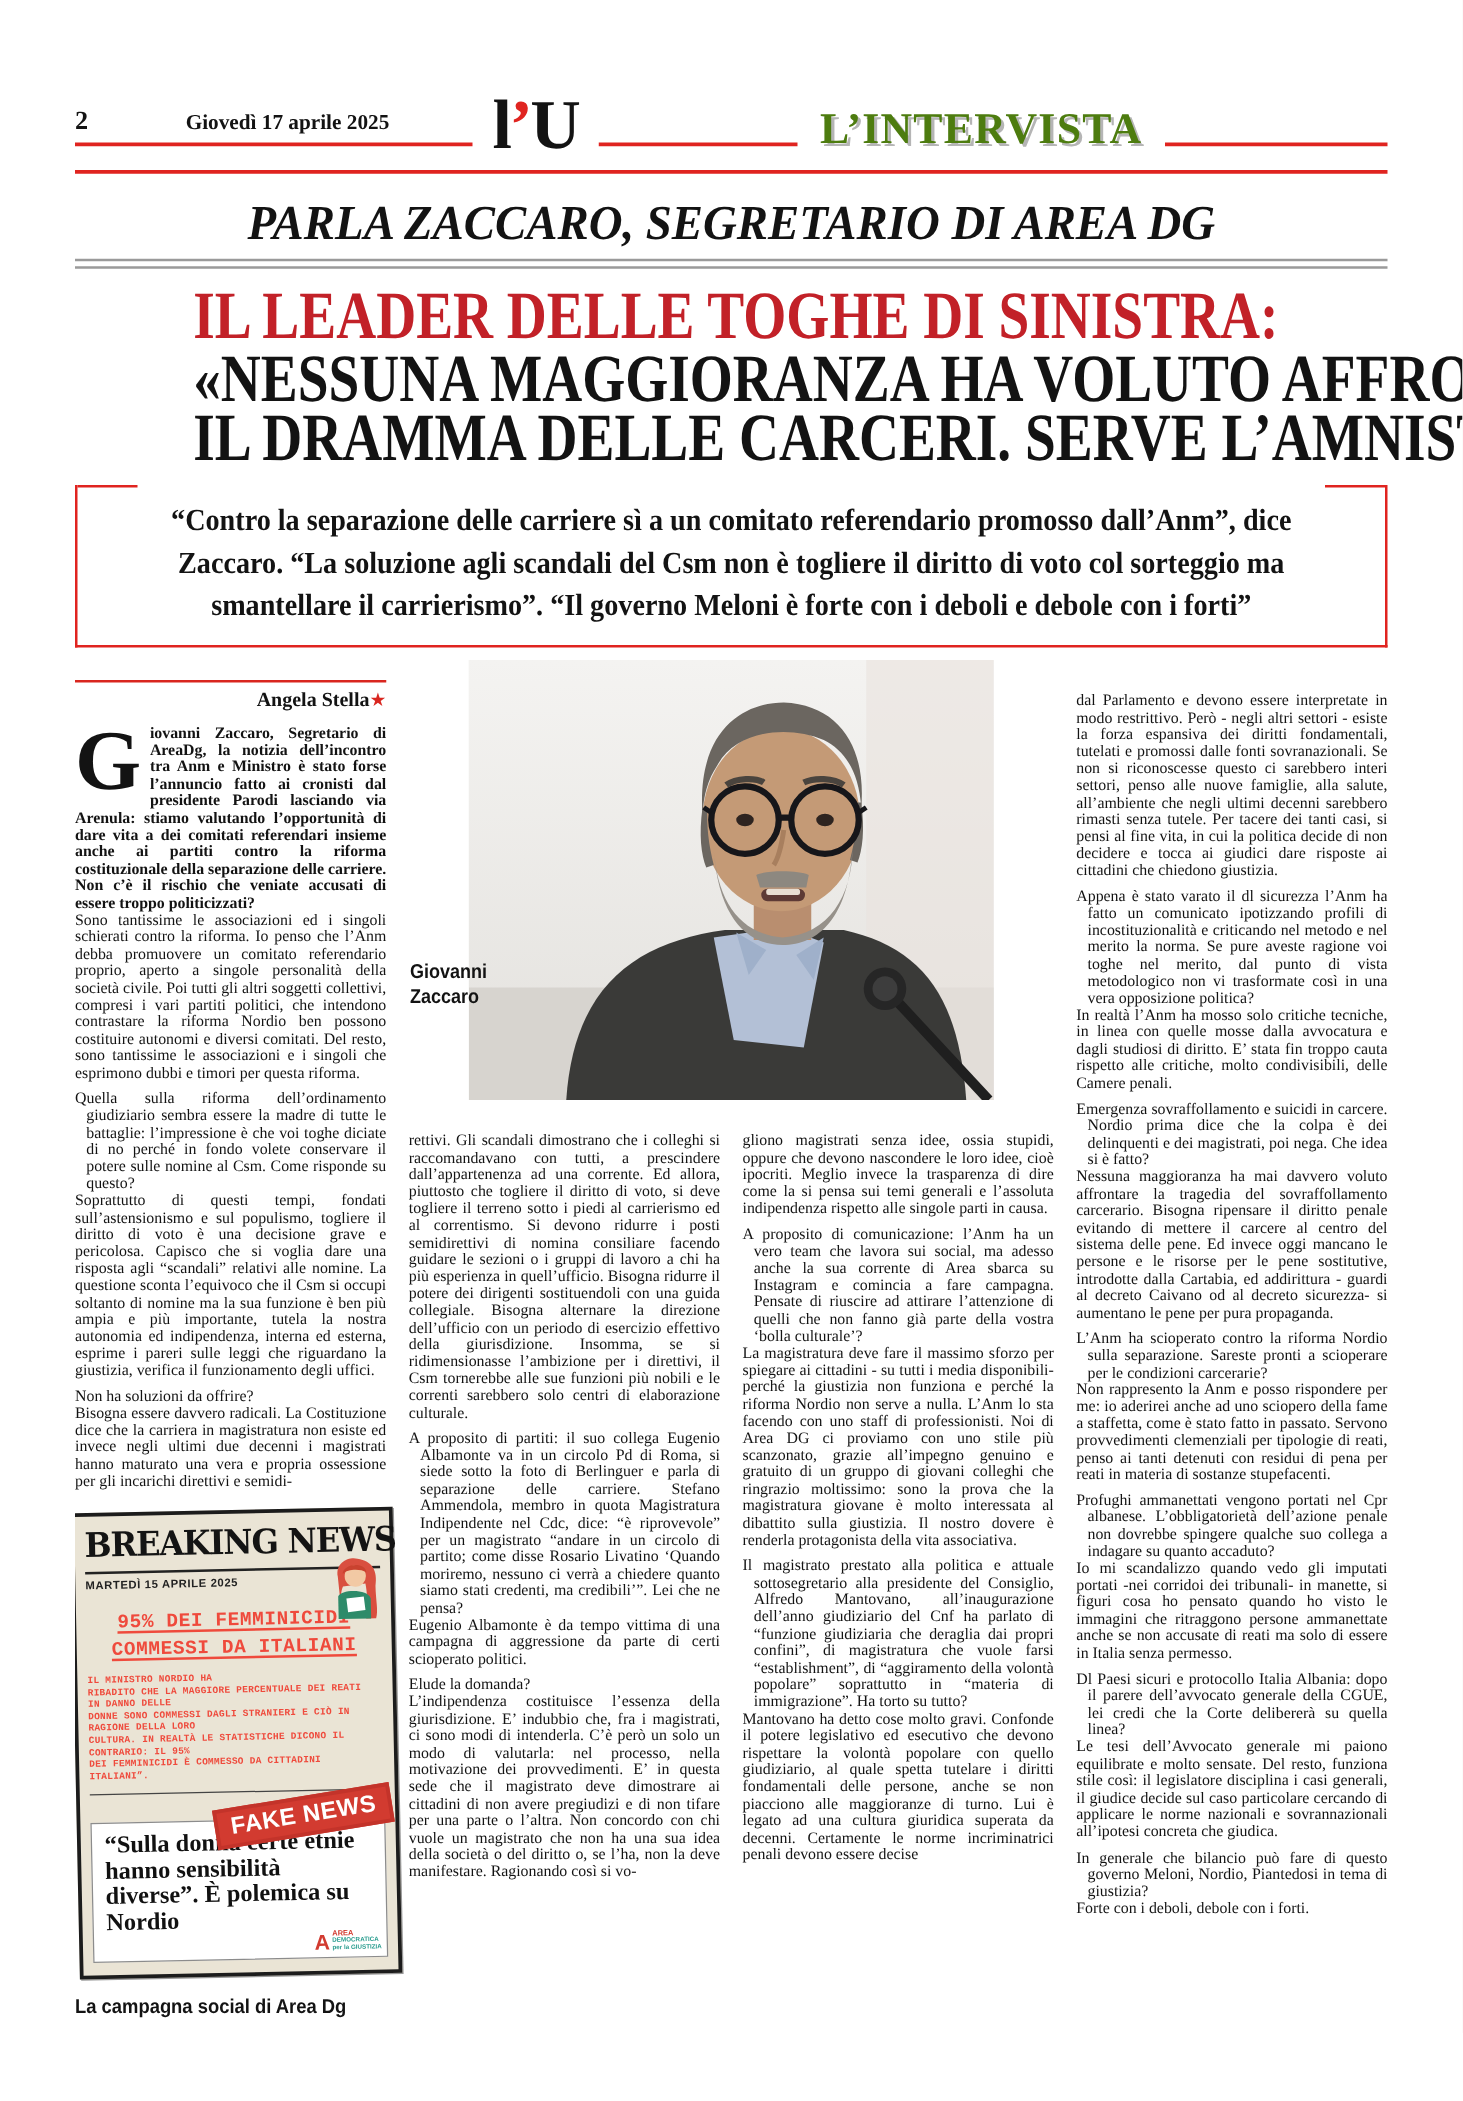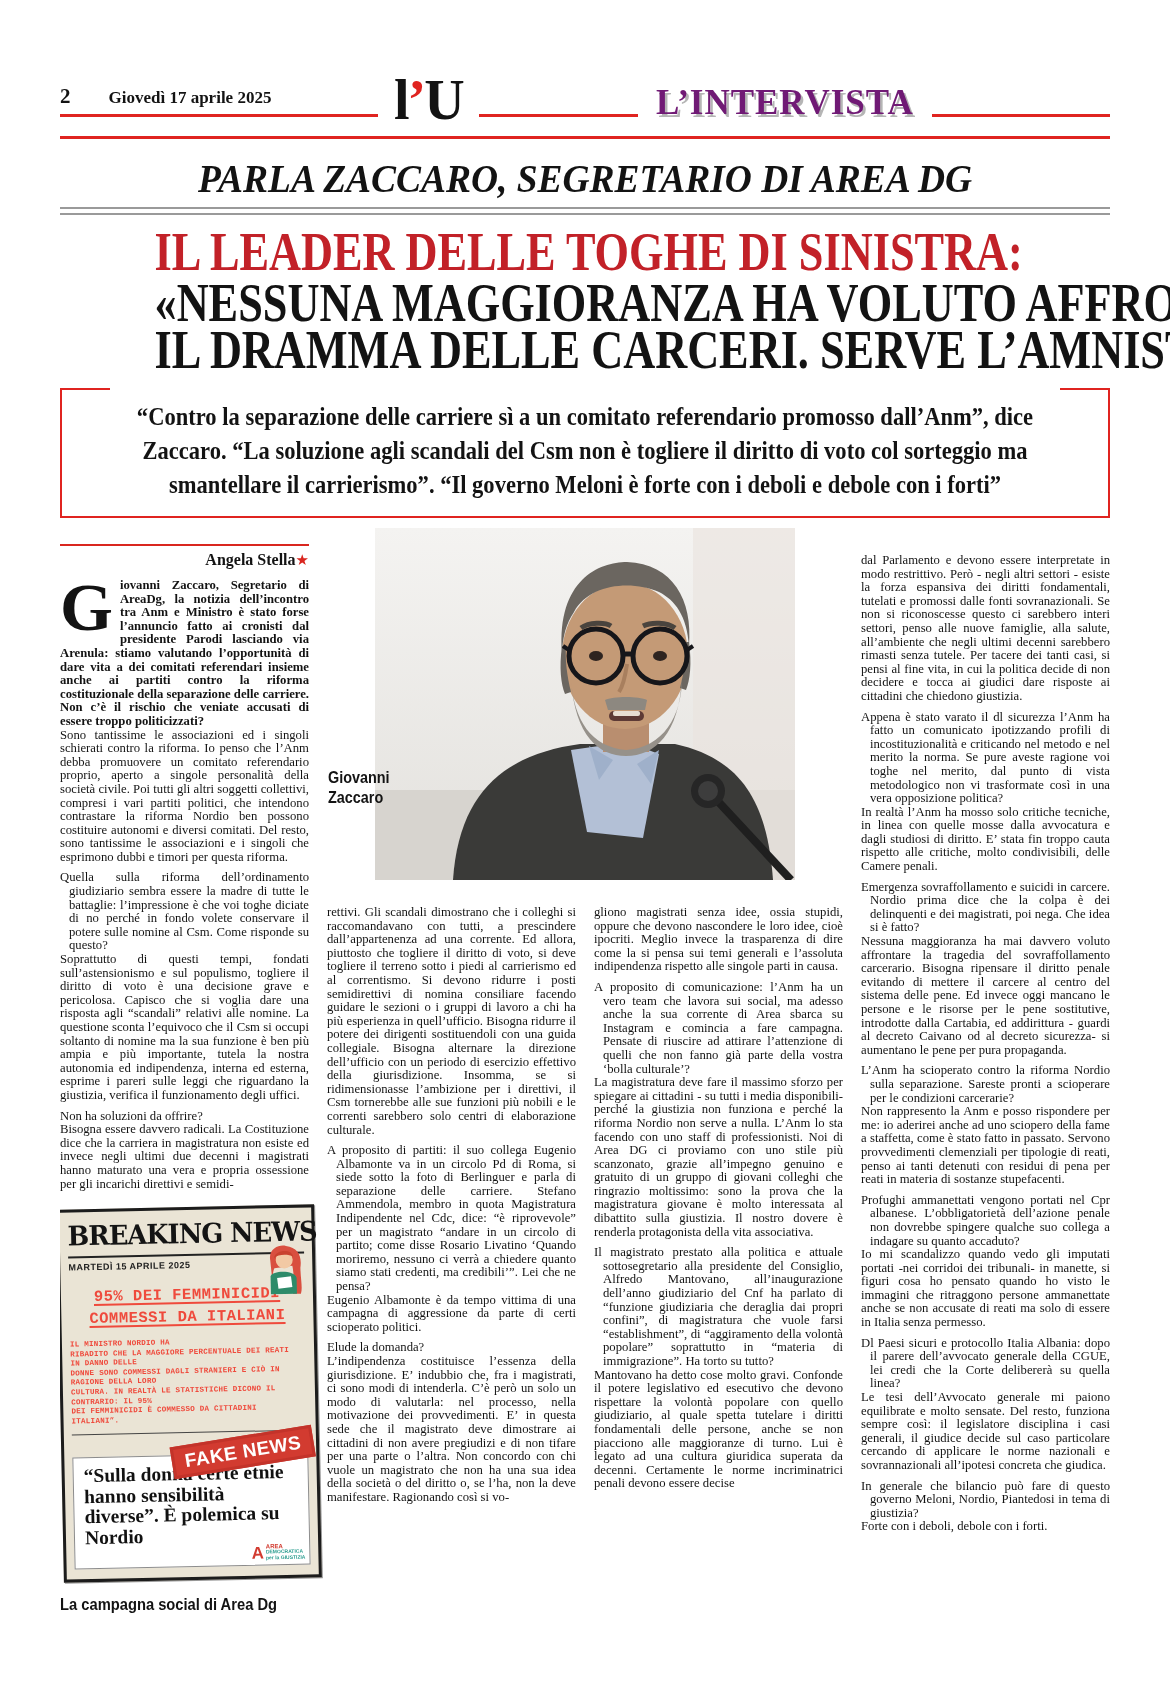--- a/index.html
+++ b/index.html
@@ -7,24 +7,24 @@
   .page { position:relative; width:1170px; height:1681px; background:#ffffff; overflow:hidden; }
   .inner { position:relative; margin:0 60px; width:1050px; }
 
   
   .masthead { position:relative; height:84px; margin-top:66px; }
   .redline { position:absolute; left:0; right:0; height:3px; background:#e02420; }
   .redline.l1 { top:48px; }
   .redline.l2 { top:70px; }
   .folio { position:absolute; left:0; top:18px; background:#fff; padding-right:14px; display:flex; align-items:baseline; gap:38px; }
   .pagenum { font:700 21px "Liberation Serif", serif; }
-  .issuedate { font:700 17px "Liberation Serif", serif; }
+  .issuedate { font:700 17px "Liberation Serif", serif;margin-left:40px; }
   .paperlogo { position:absolute; left:318px; top:4px; background:#fff; padding:0 16px; font:700 56px "Liberation Serif", serif; line-height:60px; letter-spacing:-2px; }
   .paperlogo .apos { color:#e02420; }
-  .sectiontitle { position:absolute; left:578px; top:16px; background:#fff; padding:0 18px; font:700 35px "Liberation Serif", serif; line-height:42px; letter-spacing:1px; color:#701a75; text-shadow:2.5px 2.5px 0 #b5b5b5; }
+  .sectiontitle { position:absolute; left:578px; top:16px; background:#fff; padding:0 18px; font:700 35px "Liberation Serif", serif; line-height:42px; letter-spacing:1px; color:#4d7c0f; text-shadow:2.5px 2.5px 0 #b5b5b5; }
 
   
   .kicker { margin:6px 0 0 0; text-align:center; font:italic 700 39px "Liberation Serif", serif; letter-spacing:0px; transform:scaleX(.96); }
   .doublerule { margin-top:6px; height:4px; border-top:2px solid #9a9a9a; border-bottom:2px solid #9a9a9a; }
   .head-red, .head-black-line { text-align:center; white-space:nowrap; font:700 54px "Liberation Serif", serif; line-height:47px; transform:scaleX(.82); }
   .head-red { color:#c22128; margin-top:14px; }
   .head-black-line { color:#131313; }
   .head-black { margin-top:4px; }
 
   
@@ -189,21 +189,21 @@
             <p class="a">dal Parlamento e devono essere interpretate in modo restrittivo. Però - negli altri settori - esiste la forza espansiva dei diritti fondamentali, tutelati e promossi dalle fonti sovranazionali. Se non si riconoscesse questo ci sarebbero interi settori, penso alle nuove famiglie, alla salute, all’ambiente che negli ultimi decenni sarebbero rimasti senza tutele. Per tacere dei tanti casi, si pensi al fine vita, in cui la politica decide di non decidere e tocca ai giudici dare risposte ai cittadini che chiedono giustizia.</p>
             <p class="q">Appena è stato varato il dl sicurezza l’Anm ha fatto un comunicato ipotizzando profili di incostituzionalità e criticando nel metodo e nel merito la norma. Se pure aveste ragione voi toghe nel merito, dal punto di vista metodologico non vi trasformate così in una vera opposizione politica?</p>
             <p class="a">In realtà l’Anm ha mosso solo critiche tecniche, in linea con quelle mosse dalla avvocatura e dagli studiosi di diritto. E’ stata fin troppo cauta rispetto alle critiche, molto condivisibili, delle Camere penali.</p>
             <p class="q">Emergenza sovraffollamento e suicidi in carcere. Nordio prima dice che la colpa è dei delinquenti e dei magistrati, poi nega. Che idea si è fatto?</p>
             <p class="a">Nessuna maggioranza ha mai davvero voluto affrontare la tragedia del sovraffollamento carcerario. Bisogna ripensare il diritto penale evitando di mettere il carcere al centro del sistema delle pene. Ed invece oggi mancano le persone e le risorse per le pene sostitutive, introdotte dalla Cartabia,  ed addirittura - guardi al decreto Caivano od al decreto sicurezza- si aumentano le pene per pura propaganda.</p>
             <p class="q">L’Anm ha scioperato contro la riforma Nordio sulla separazione. Sareste pronti a scioperare per le condizioni carcerarie?</p>
             <p class="a">Non rappresento la Anm e posso rispondere per me: io aderirei anche ad uno sciopero della fame a staffetta, come è stato fatto in passato. Servono provvedimenti clemenziali per tipologie di reati, penso ai tanti detenuti con residui di pena per reati in materia di sostanze stupefacenti.</p>
             <p class="q">Profughi ammanettati vengono portati nel Cpr albanese. L’obbligatorietà dell’azione penale non dovrebbe spingere qualche suo collega a indagare su quanto accaduto?</p>
             <p class="a">Io mi scandalizzo quando vedo gli imputati portati -nei corridoi dei tribunali- in manette, si figuri cosa ho pensato quando ho visto le immagini che ritraggono persone ammanettate anche se non accusate di reati ma solo di essere in Italia senza permesso.</p>
             <p class="q">Dl Paesi sicuri e protocollo Italia Albania: dopo il parere dell’avvocato generale della CGUE, lei credi che la Corte delibererà su quella linea?</p>
-            <p class="a">Le tesi dell’Avvocato generale mi paiono equilibrate e molto sensate. Del resto, funziona sempre così: il legislatore disciplina i casi generali, il giudice decide sul caso particolare cercando di applicare le norme nazionali e sovrannazionali all’ipotesi concreta che giudica.</p>
+            <p class="a">Le tesi dell’Avvocato generale mi paiono equilibrate e molto sensate. Del resto, funziona stile così: il legislatore disciplina i casi generali, il giudice decide sul caso particolare cercando di applicare le norme nazionali e sovrannazionali all’ipotesi concreta che giudica.</p>
             <p class="q">In generale che bilancio può fare di questo governo Meloni, Nordio, Piantedosi in tema di giustizia?</p>
             <p class="a">Forte con i deboli, debole con i forti.</p>
           </div>
       </div>
 
       <div class="photo">
         <svg width="420" height="352" viewBox="0 0 420 352">
           <defs>
             <linearGradient id="bg" x1="0" y1="0" x2="0" y2="1">
               <stop offset="0" stop-color="#f4f3f1"></stop>

